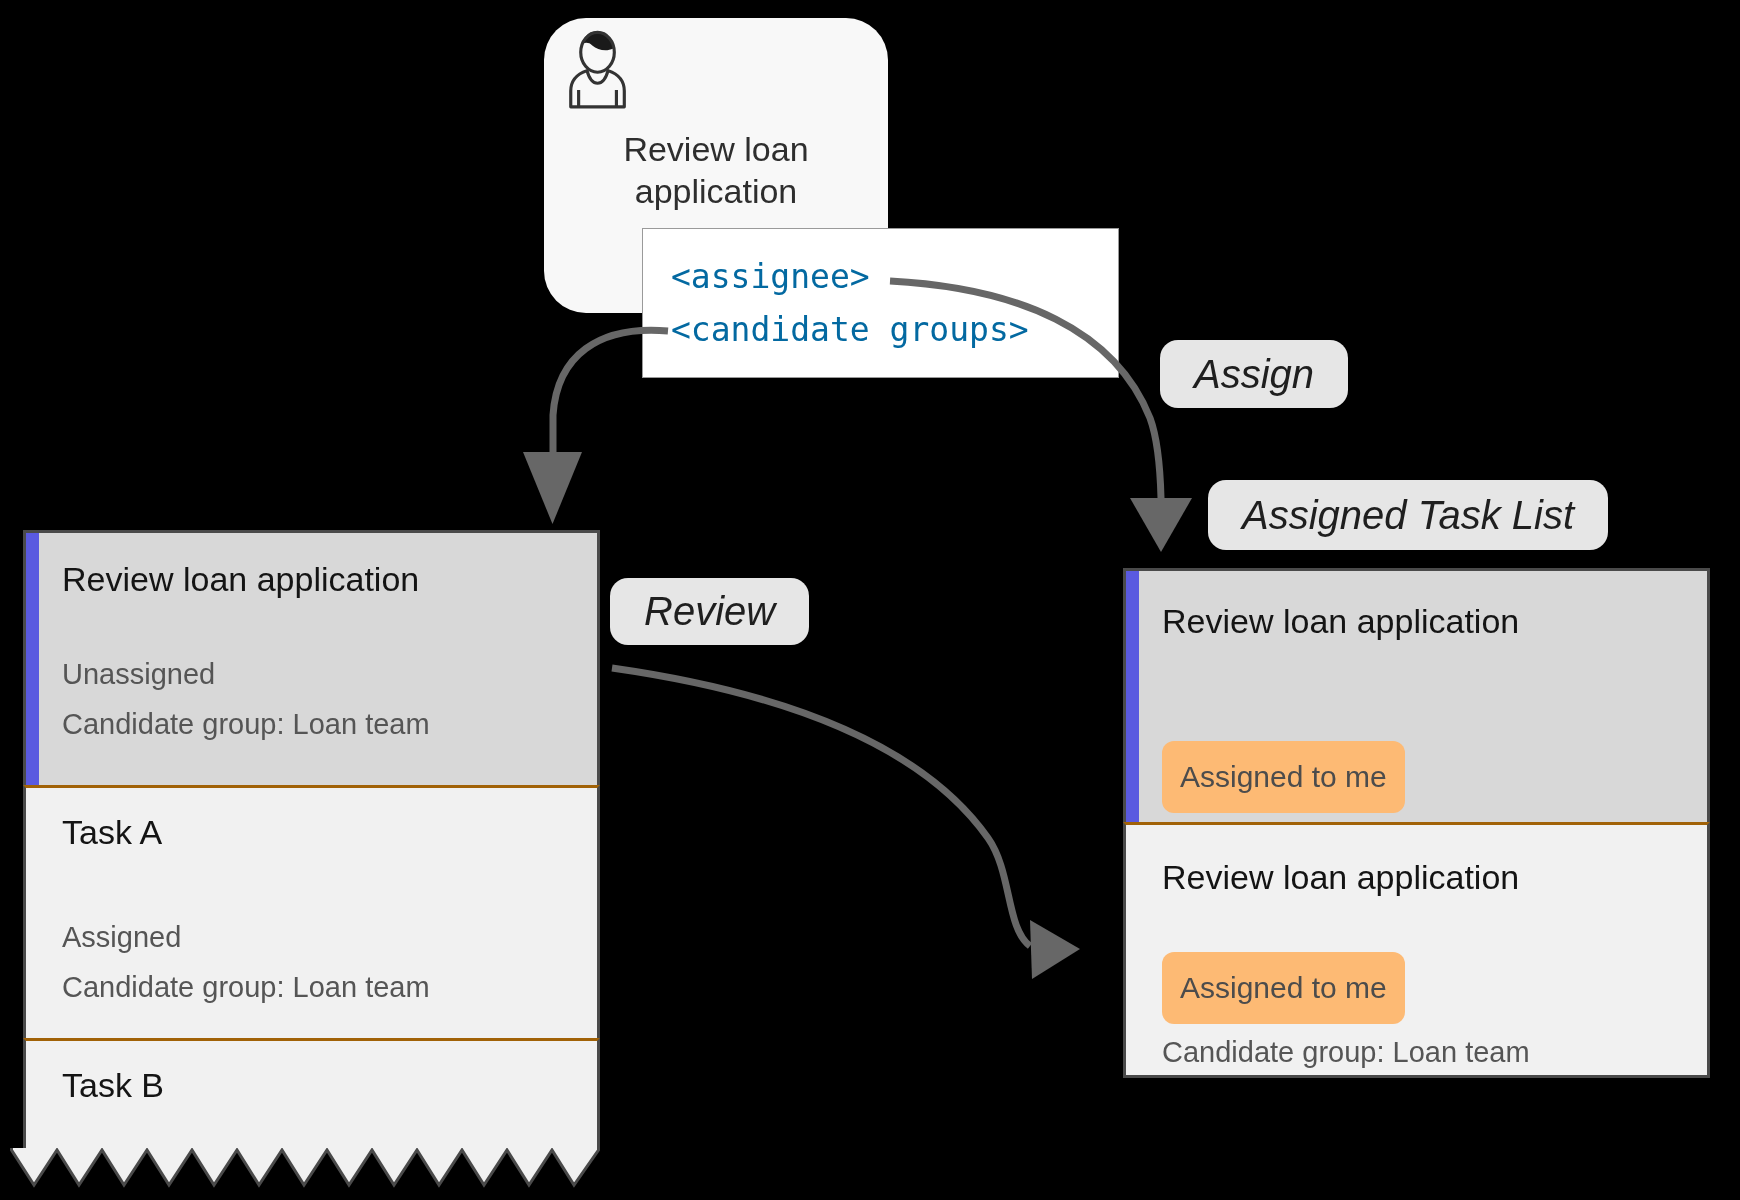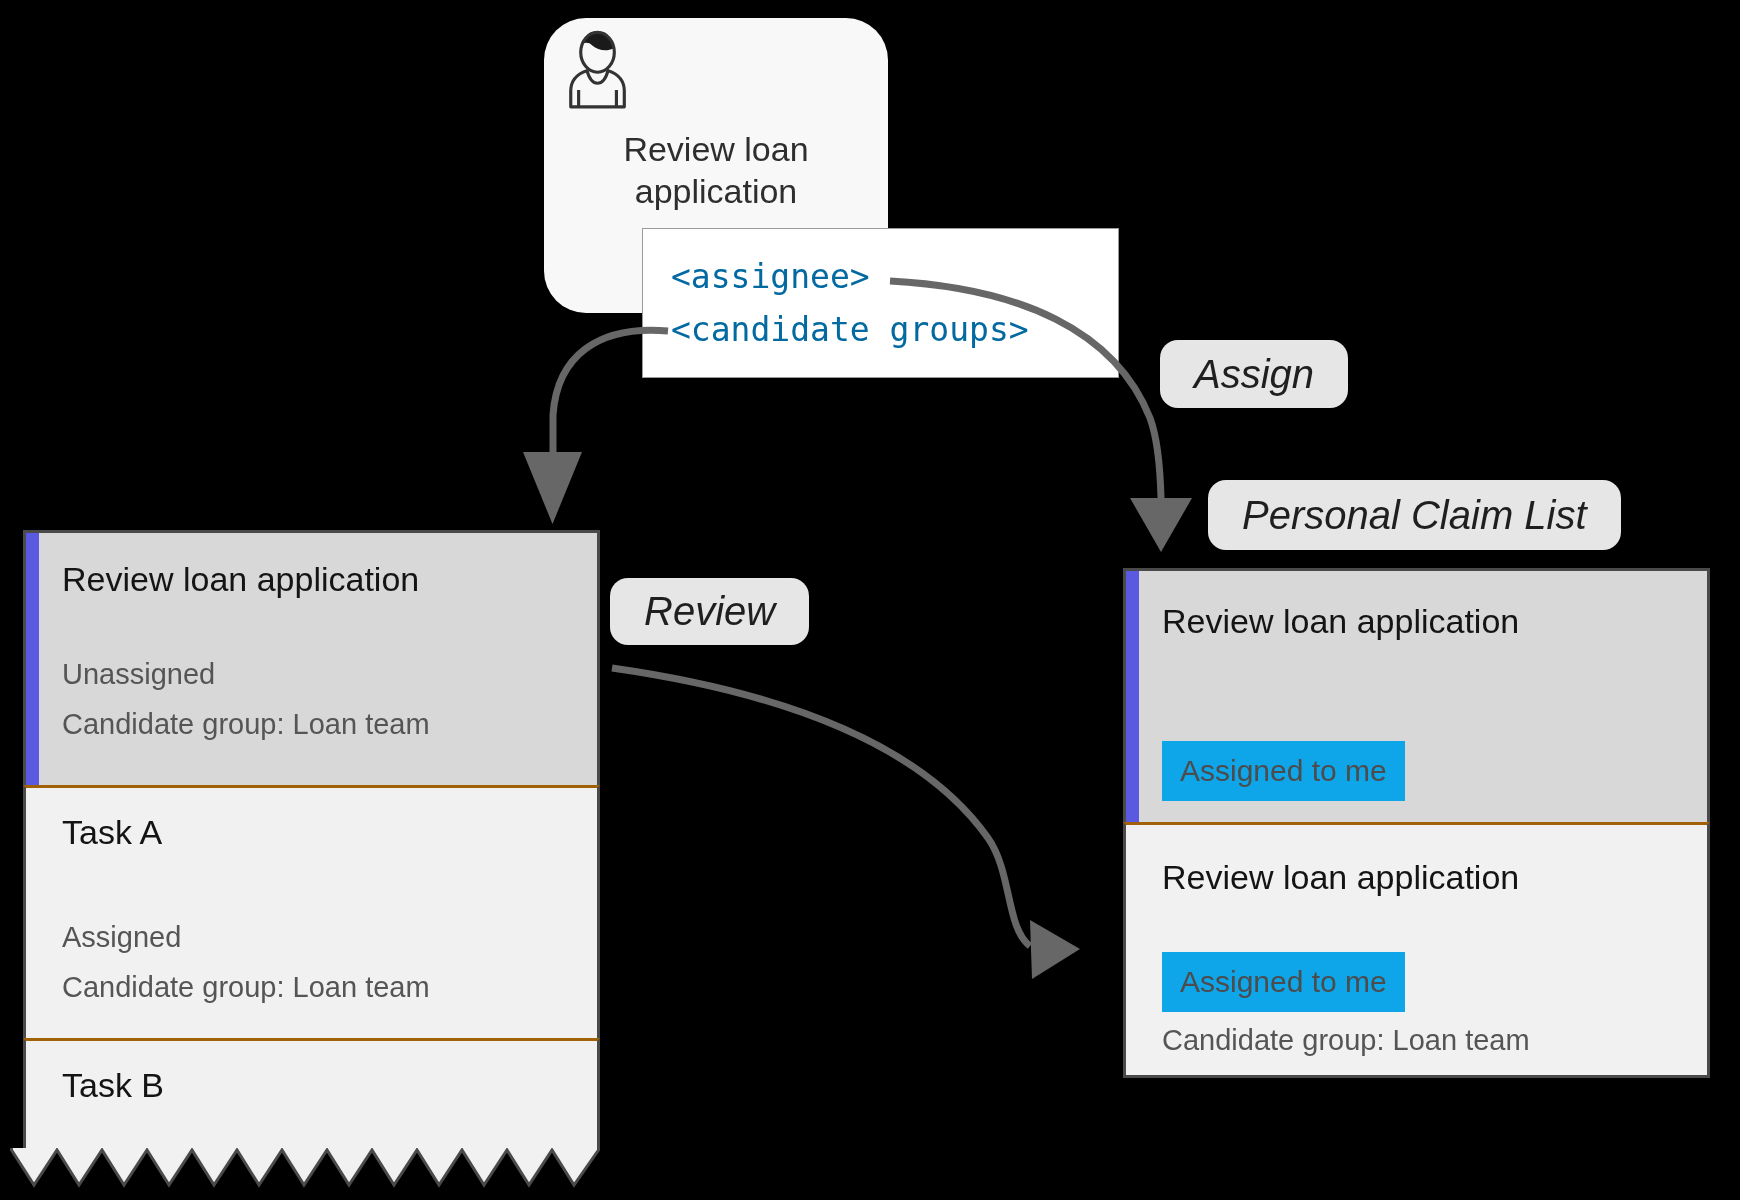--- a/index.html
+++ b/index.html
@@ -40,22 +40,22 @@
   .task-card{position:relative;box-sizing:border-box;background:#f1f1f1;
              border:3px solid #4a4a4a;border-bottom:none;padding-left:36px;margin-left:13px;}
   .task-card + .task-card{border-top:3px solid #a16207;}
   .task-card.highlight{background:#d8d8d8;}
   .task-card.last{border-bottom:3px solid #4a4a4a;}
   .task-card.torn{border-bottom:none;}
   .accent-bar{position:absolute;left:0;top:0;bottom:0;width:13px;background:#5a5ae0;}
 
   .card-title{font-size:34px;line-height:40px;color:#141414;}
   .card-meta{font-size:29px;line-height:50px;color:#555555;}
-  .pill{display:inline-block;background:#0ea5e9;border-radius:0;
-        font-size:30px;line-height:36px;color:#4c4c4c;padding:12px 18px;}
+  .pill{display:inline-block;background:#fdba74;border-radius:12px;
+        font-size:30px;line-height:36px;color:#4c4c4c;padding:18px 18px;}
 
   
   #gq-card-0{height:255px;} #gq-card-0 .card-title{padding-top:26px;}
   #gq-card-0 .card-meta{margin-top:50px;}
   #gq-card-1{height:253px;} #gq-card-1 .card-title{padding-top:24px;}
   #gq-card-1 .card-meta{margin-top:60px;}
   #gq-card-2{height:110px;} #gq-card-2 .card-title{padding-top:24px;}
 
   #pl-card-0{height:254px;} #pl-card-0 .card-title{padding-top:30px;}
   #pl-card-0 .pill{margin-top:100px;}
@@ -96,21 +96,21 @@
     </g>
     <g fill="#676767" stroke="none">
       <polygon points="1130,498 1192,498 1161,552"></polygon>
       <polygon points="523,452 582,452 552.5,524"></polygon>
       <polygon points="1030,920 1080,949 1032,979"></polygon>
     </g>
   </svg>
 
   <div class="flow-label" id="label-assign">Assign</div>
   <div class="flow-label" id="label-claim">Review</div>
-  <div class="flow-label" id="label-personal">Personal Claim List</div>
+  <div class="flow-label" id="label-personal">Assigned Task List</div>
 
   <div class="tasklist" id="group-queue">
     <div class="task-card highlight" id="gq-card-0">
       <div class="accent-bar"></div>
       <div class="card-title">Review loan application</div>
       <div class="card-meta">
         <div>Unassigned</div>
         <div>Candidate group: Loan team</div>
       </div>
     </div>

